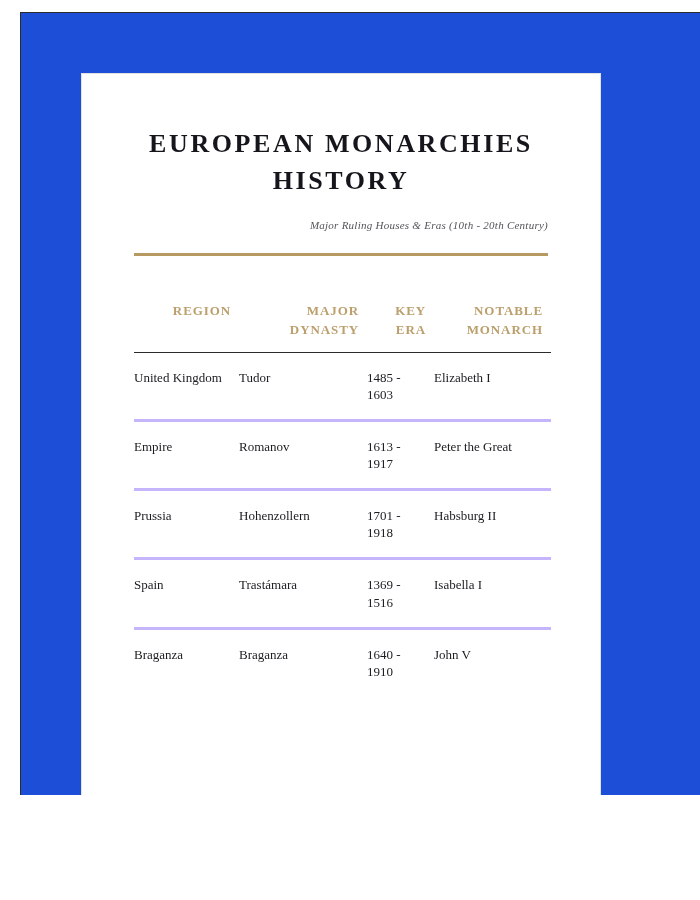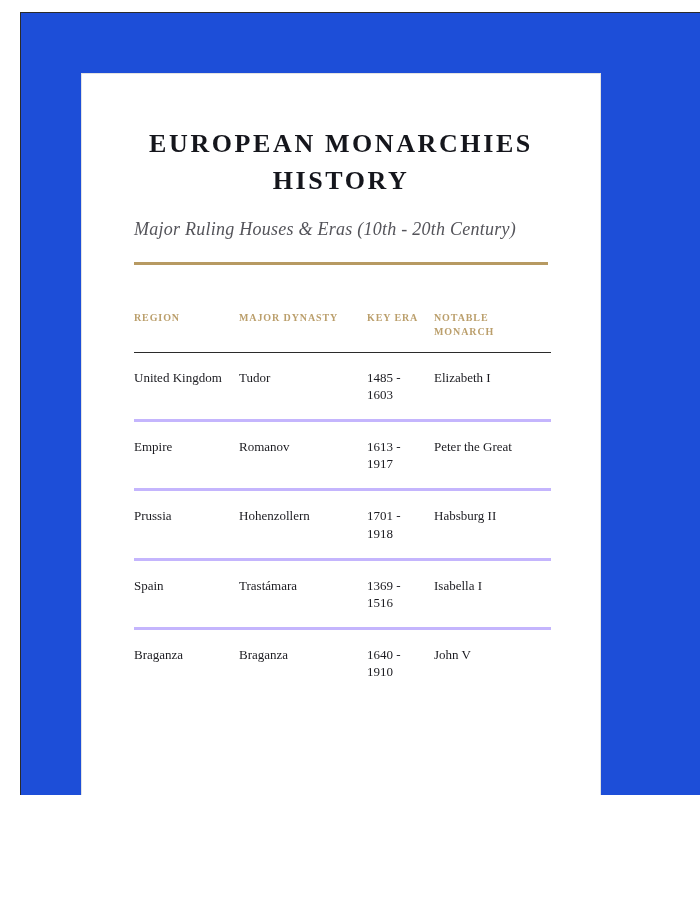--- a/index.html
+++ b/index.html
@@ -58,23 +58,23 @@
     text-align: center;
     color: #15161c;
     line-height: 1.42;
     text-transform: uppercase;
   }
 
   .doc-subtitle {
     margin: 0;
     padding-top: 19px;
     font-family: "Liberation Serif", serif;
-    font-size: 18px;
+    font-size: 11px;
     font-style: italic;
-    text-align: left;
+    text-align: right;
     color: #54545a;
     letter-spacing: 0.25px;
   }
 
   .gold-rule {
     margin-top: 22px;
     height: 3px;
     background: #b79a62;
     width: 100%;
   }
@@ -82,26 +82,26 @@
   
   .monarch-table {
     margin-top: 46px;
     width: 100%;
     border-collapse: collapse;
     table-layout: fixed;
   }
 
   .monarch-table th {
     font-family: "Liberation Serif", serif;
-    font-size: 10px;
+    font-size: 13px;
     font-weight: bold;
     letter-spacing: 0.9px;
     color: #bb9f6c;
     text-transform: uppercase;
-    text-align: left;
+    text-align: right;
     vertical-align: top;
     padding: 0 8px 12px 0;
     line-height: 1.45;
   }
 
   .monarch-table thead tr {
     border-bottom: 1.4px solid #2b2b2b;
   }
 
   .monarch-table td {

